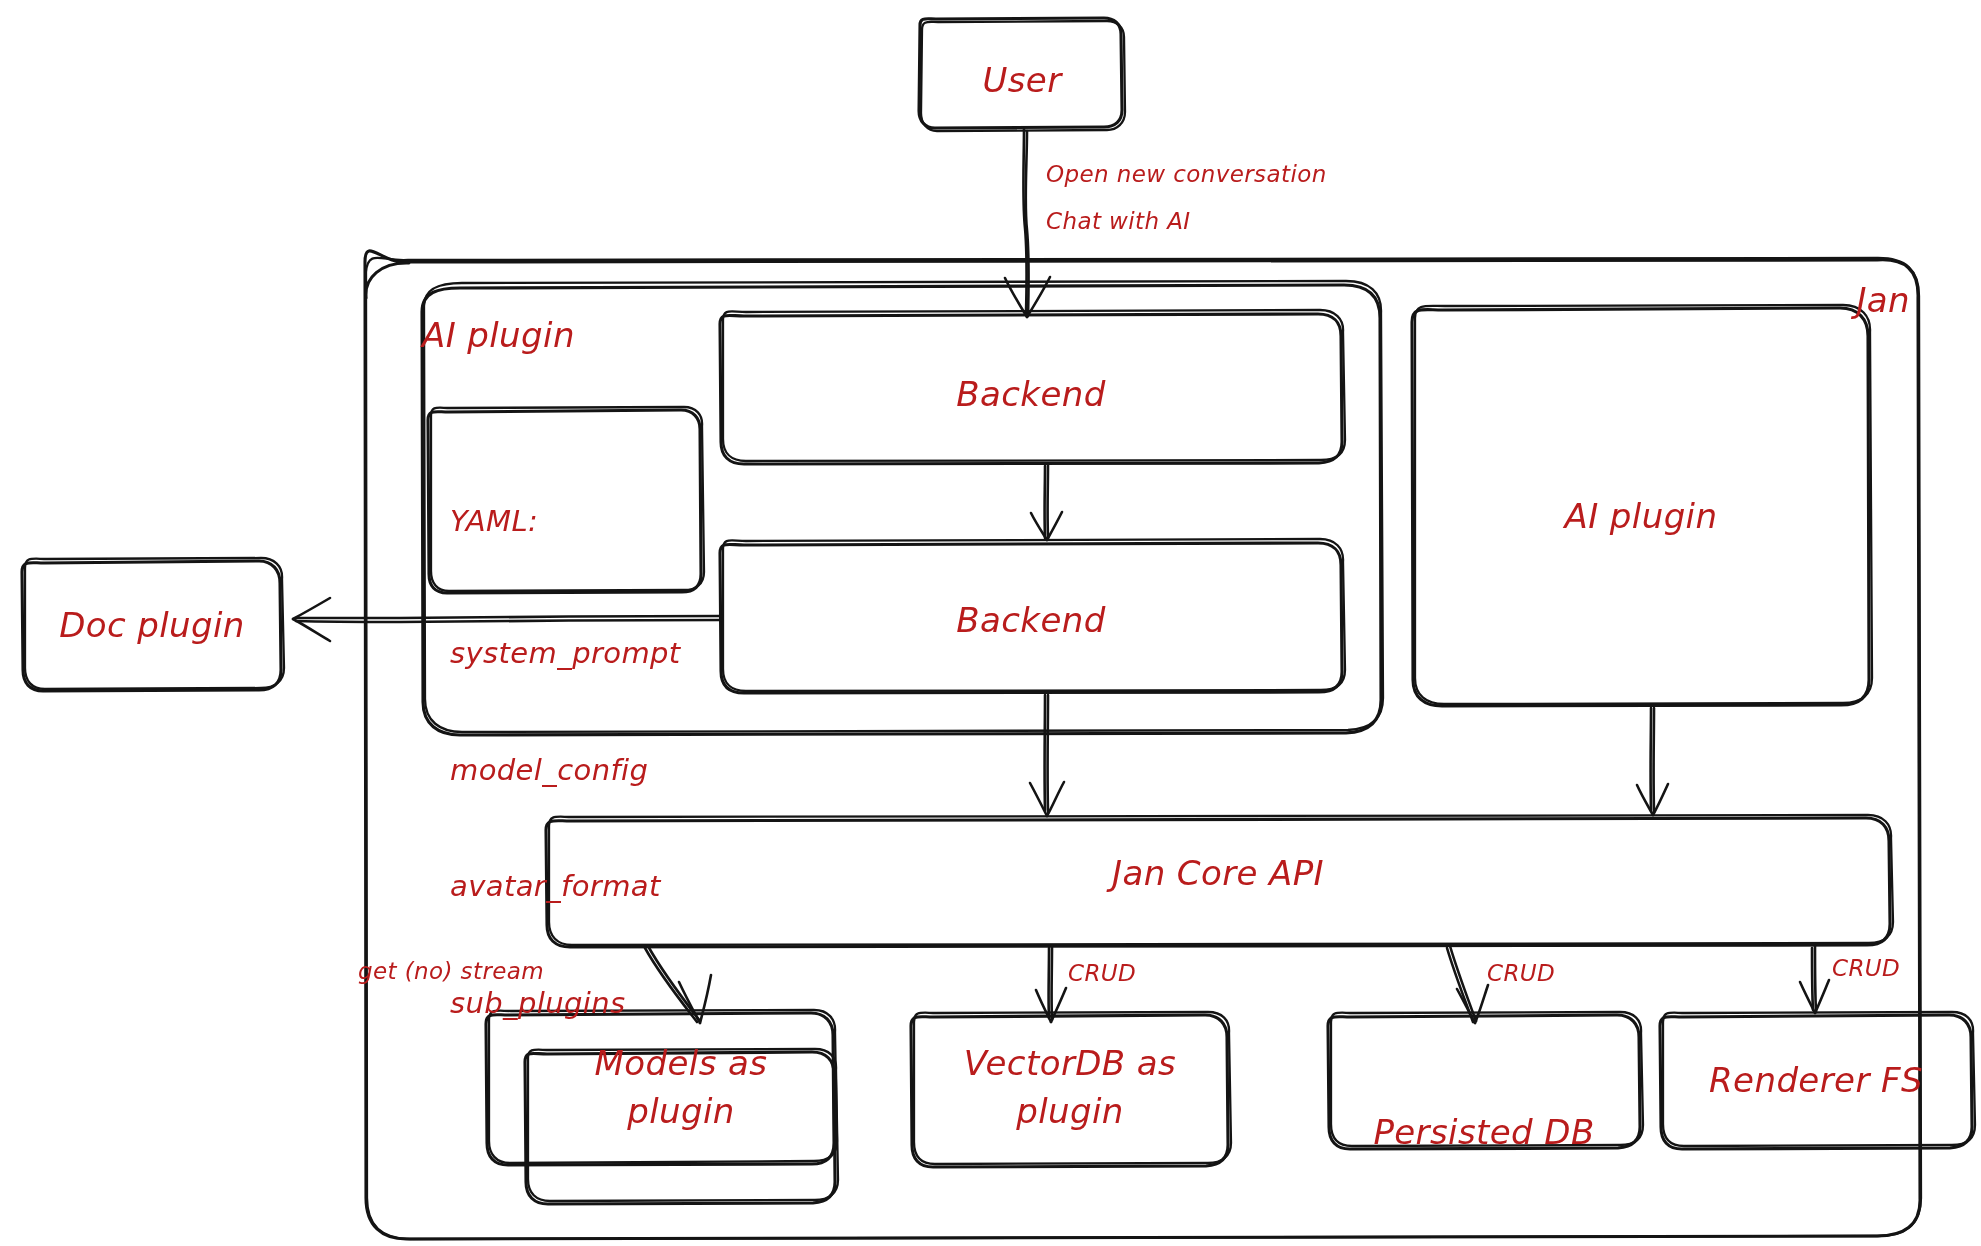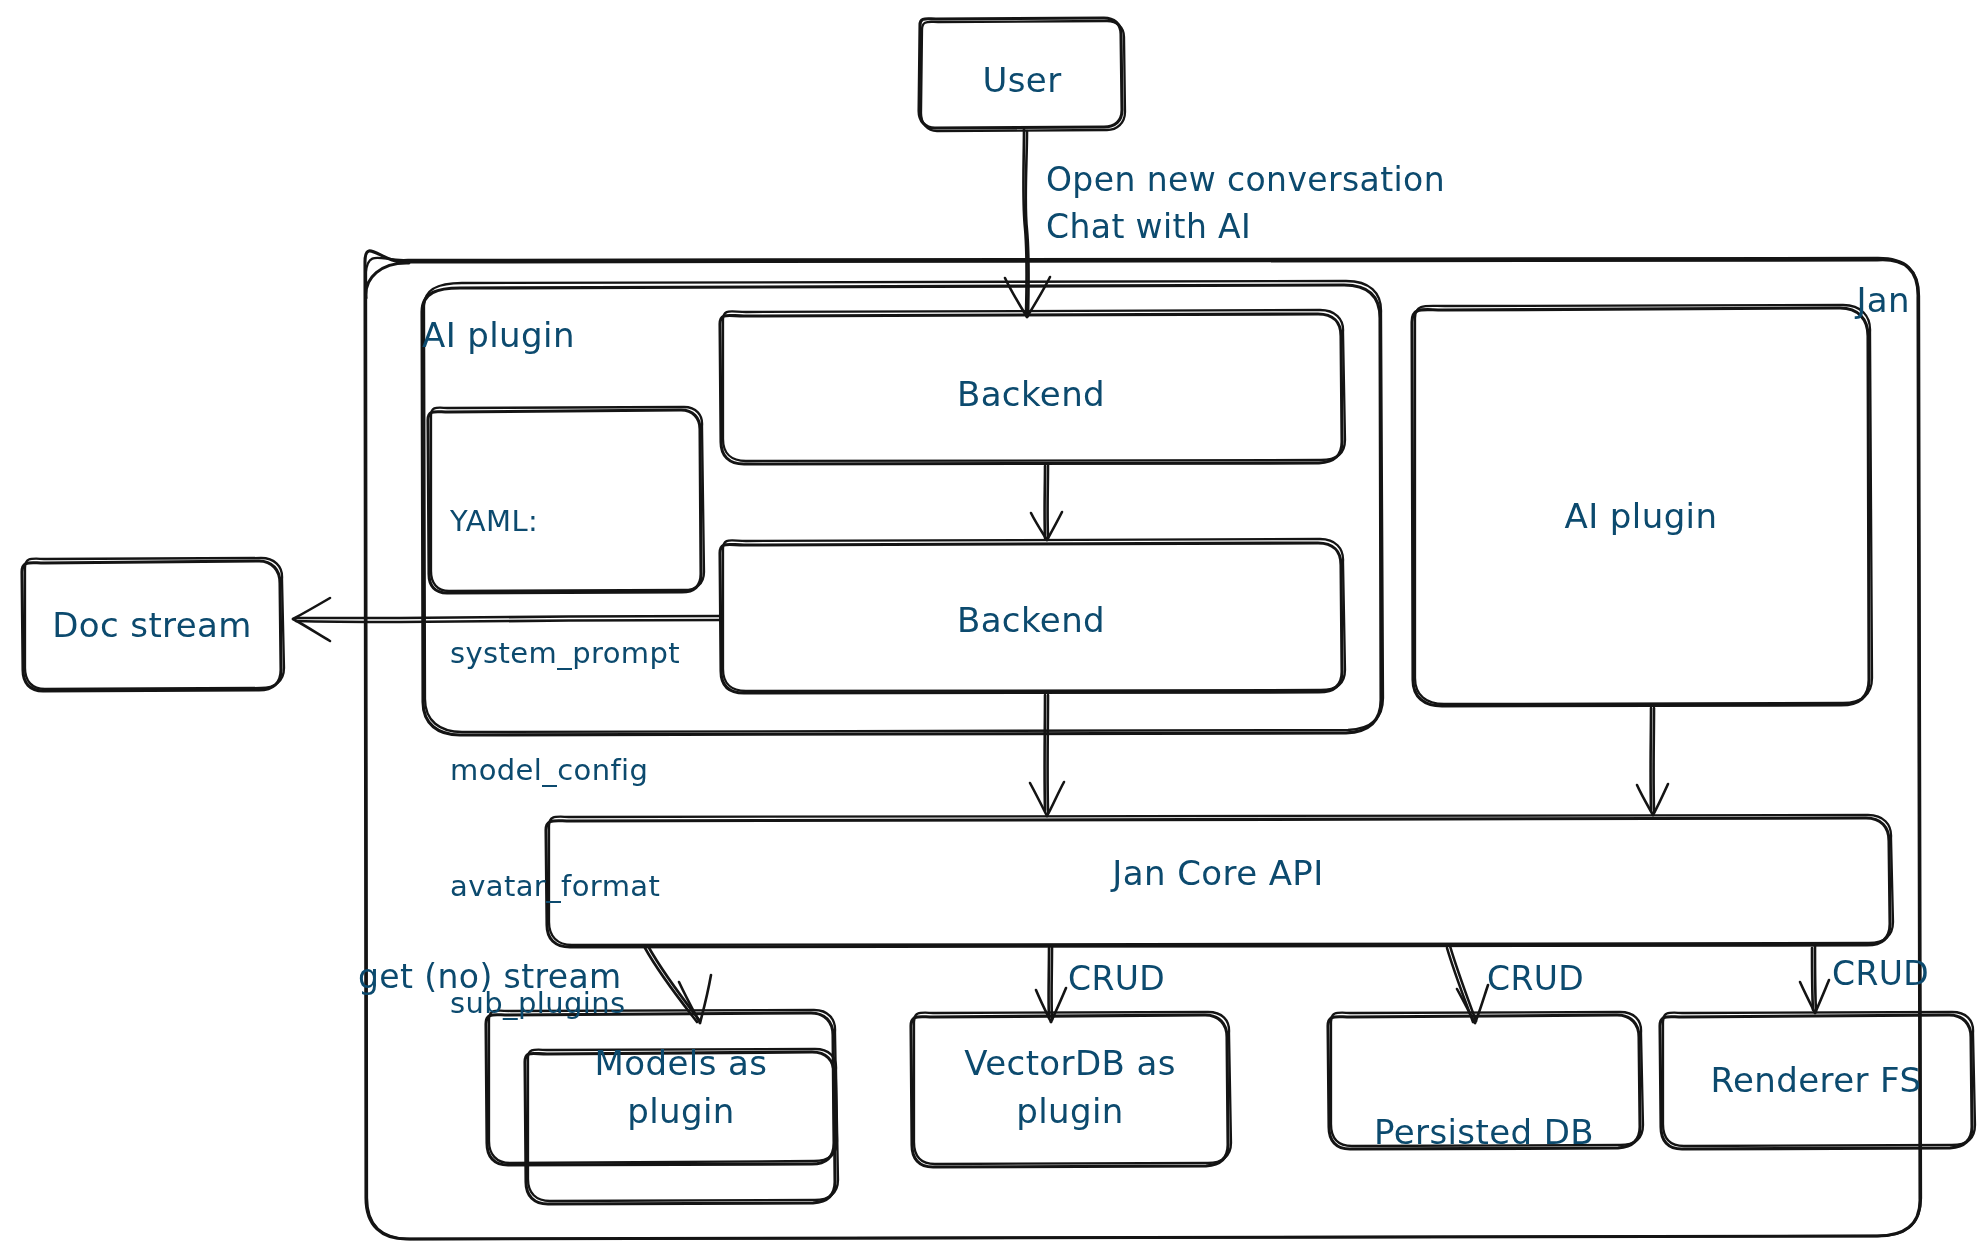--- a/index.html
+++ b/index.html
@@ -19,41 +19,42 @@
     overflow: hidden;
   }
   #sketch {
     position: absolute;
     left: 0; top: 0;
     width: 1981px;
     height: 1246px;
   }
   .lbl {
     position: absolute;
-    color: #0c4a6e;
+    color: #b91c1c;
     font-family: "DejaVu Sans", sans-serif;
     white-space: pre;
     line-height: 1.18;
     letter-spacing: 0.4px;
+    font-style: italic;
   }
   .lbl-center {
     text-align: center;
     transform: translate(-50%, -50%);
   }
   .lbl-left {
     text-align: left;
   }
   .node-title {
     font-size: 34px;
   }
   .group-title {
     font-size: 34px;
   }
   .edge-label {
-    font-size: 33px;
+    font-size: 23px;
   }
   .yaml-text {
     font-size: 29px;
     line-height: 1.34;
   }
 </style>
 </head>
 <body>
 
 <div id="canvas">
@@ -298,21 +299,21 @@
     <div>avatar_format</div>
     <div>sub_plugins</div>
   </div>
 
   <div class="lbl lbl-center node-title" style="left:1031px; top:394px;">Backend</div>
 
   <div class="lbl lbl-center node-title" style="left:1031px; top:620px;">Backend</div>
 
   <div class="lbl lbl-center node-title" style="left:1641px; top:516px;">AI plugin</div>
 
-  <div class="lbl lbl-center node-title" style="left:152px; top:625px;">Doc stream</div>
+  <div class="lbl lbl-center node-title" style="left:152px; top:625px;">Doc plugin</div>
 
   <div class="lbl lbl-center node-title" style="left:1218px; top:873px;">Jan Core API</div>
 
   <div class="lbl lbl-center node-title" style="left:681px; top:1087px; line-height:1.42;">Models as<br>plugin</div>
 
   <div class="lbl lbl-center node-title" style="left:1070px; top:1087px; line-height:1.42;">VectorDB as<br>plugin</div>
 
   <div class="lbl lbl-center node-title" style="left:1484px; top:1132px;">Persisted DB</div>
 
   <div class="lbl lbl-center node-title" style="left:1816px; top:1080px;">Renderer FS</div>

